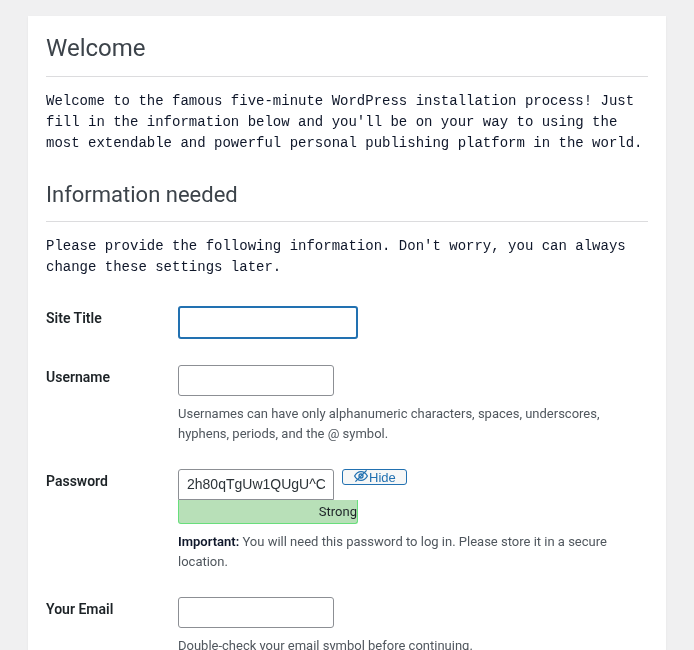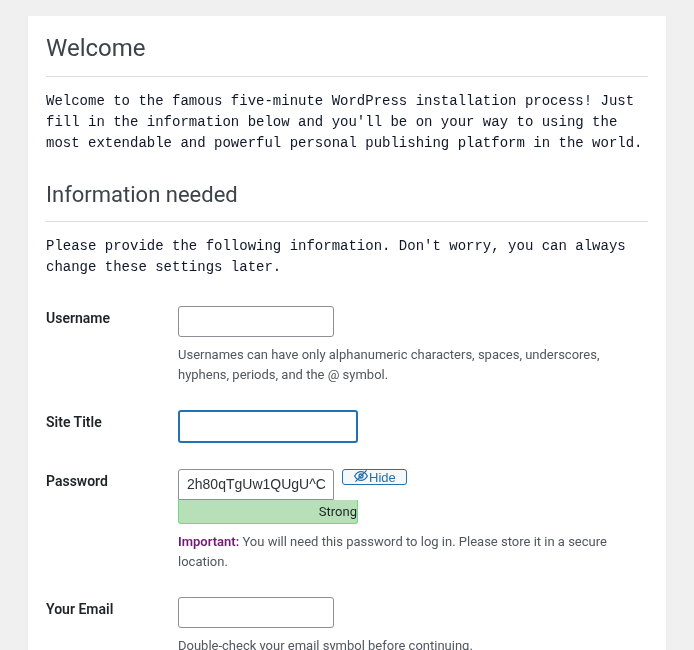--- a/index.html
+++ b/index.html
@@ -114,47 +114,47 @@
       padding: 4px 0;
       background: #b8e0b8;
       border: 1px solid #68de7c;
       border-top: none;
       font-size: 13px;
       color: #1d2327;
       border-radius: 0 0 3px 3px;
     }
     .important {
       font-weight: 600;
-      color: #701a75;
+      color: #0f172a;
     }
   </style>
 </head>
 <body>
 
 <div class="card">
 
   <h1>Welcome</h1>
   <p class="intro">Welcome to the famous five-minute WordPress installation process! Just fill in the information below and you'll be on your way to using the most extendable and powerful personal publishing platform in the world.</p>
 
   <h2>Information needed</h2>
   <p class="info">Please provide the following information. Don't worry, you can always change these settings later.</p>
 
   <table class="form-table">
     <tbody>
         <tr>
+      <th><label>Site Title</label></th>
+      <td>
+        <input type="text" class="site-title" value="" style="">
+      </td>
+    </tr>
+    <tr>
       <th><label>Username</label></th>
       <td>
         <input type="text" value="" style="">
         <p class="desc">Usernames can have only alphanumeric characters, spaces, underscores, hyphens, periods, and the @ symbol.</p>
-      </td>
-    </tr>
-    <tr>
-      <th><label>Site Title</label></th>
-      <td>
-        <input type="text" class="site-title" value="" style="">
       </td>
     </tr>
     <tr>
       <th><label>Password</label></th>
       <td>
         <div class="pw-row">
           <input type="text" class="pw-input" style="border-radius: 3px 3px 0px 0px;" value="2h80qTgUw1QUgU^C$d">
           <button type="button" class="hide-btn">
             <span>
               <svg viewBox="0 0 20 20" fill="none" stroke="#2271b1" stroke-width="1.6">

